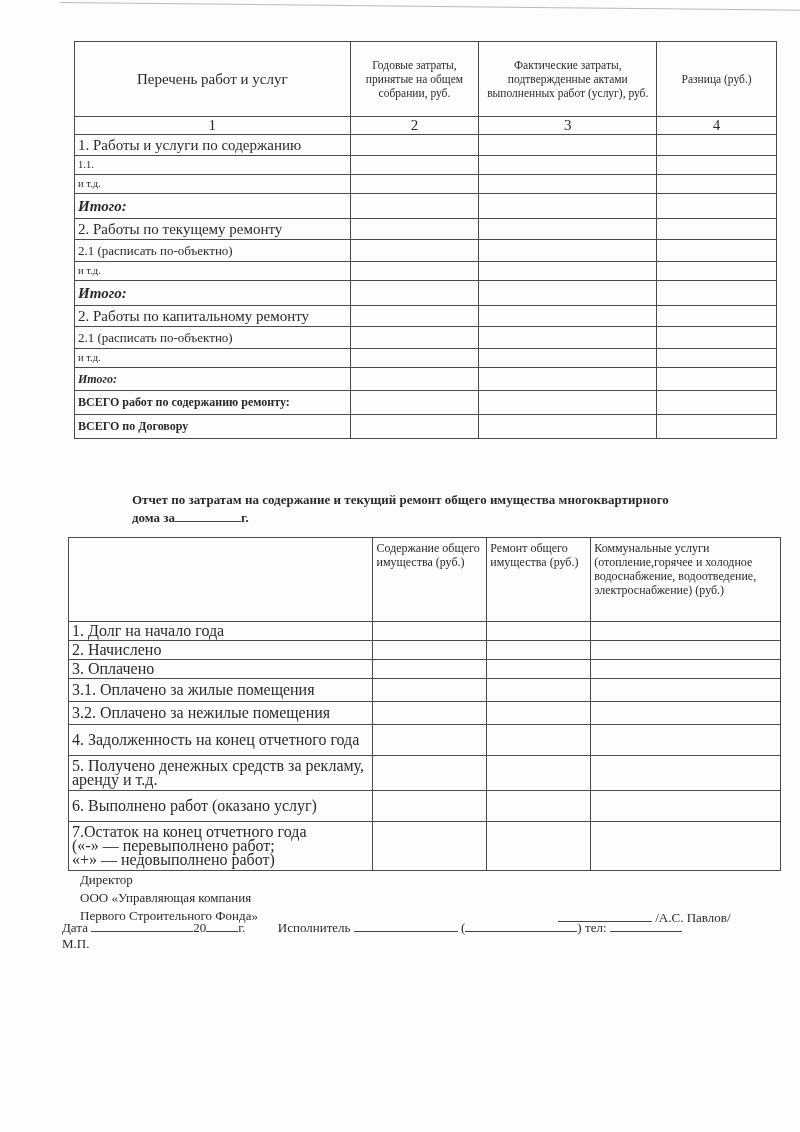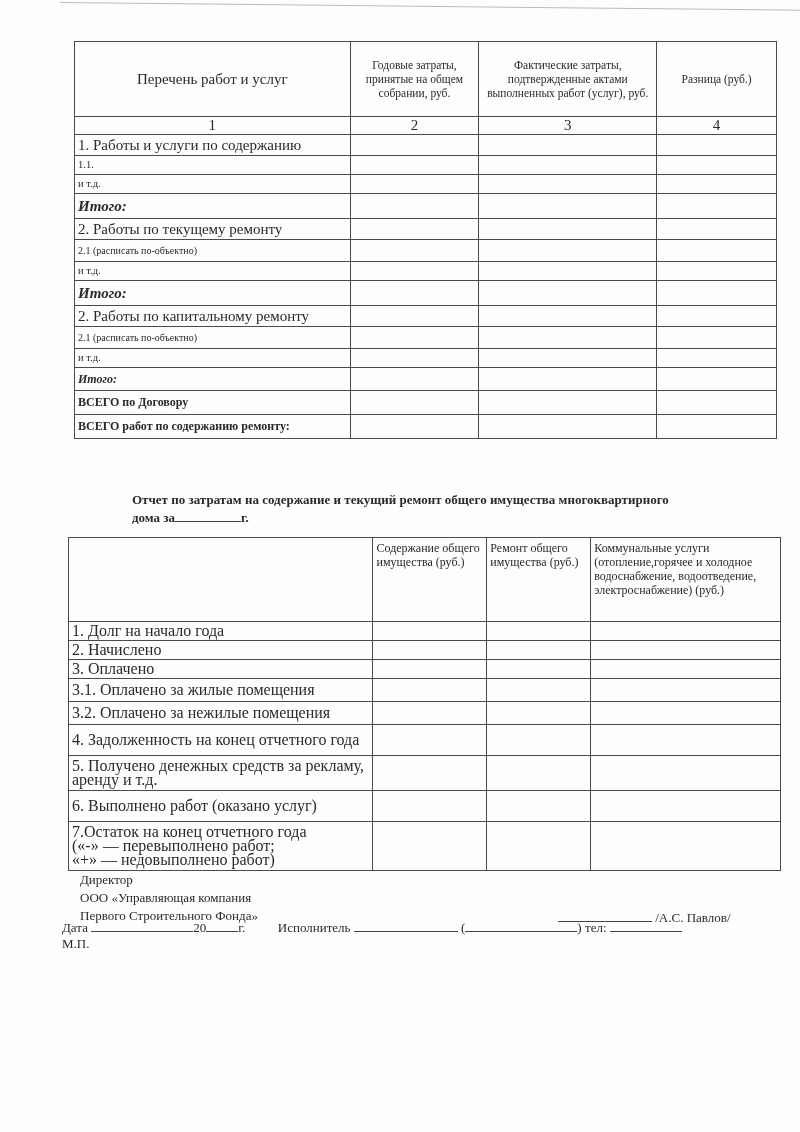--- a/index.html
+++ b/index.html
@@ -15,21 +15,21 @@
   #t1 { left: 74px; top: 41px; width: 703px; }
   #t1 col.c1 { width: 276px; }
   #t1 col.c2 { width: 129px; }
   #t1 col.c3 { width: 178px; }
   #t1 col.c4 { width: 120px; }
   #t1 .hdr td { height: 74px; vertical-align: middle; text-align: center; font-size: 11.5px; line-height: 14px; }
   #t1 .hdr td.first { font-size: 15px; }
   #t1 .nums td { height: 17px; text-align: center; font-size: 15px; line-height: 17px; vertical-align: middle; }
   #t1 .sec td { height: 20px; font-size: 15px; line-height: 20px; vertical-align: middle; }
   #t1 .small td { height: 18px; font-size: 10.5px; line-height: 18px; vertical-align: middle; }
-  #t1 .sub td { height: 21px; font-size: 10px; line-height: 21px; vertical-align: middle; margin-top: 24px; }
+  #t1 .sub td { height: 21px; font-size: 13px; line-height: 21px; vertical-align: middle; margin-top: 24px; }
   #t1 .itogo td { height: 24px; font-size: 15px; font-weight: bold; font-style: italic; line-height: 24px; vertical-align: middle; }
   #t1 .itogo-s td { height: 22px; font-size: 12px; font-weight: bold; font-style: italic; line-height: 22px; vertical-align: middle; }
   #t1 .total td { height: 23px; font-size: 12px; font-weight: bold; line-height: 23px; vertical-align: middle; }
 
   .title2 { position: absolute; left: 132px; top: 491px; width: 620px; font-size: 13px; font-weight: bold; line-height: 18px; }
 
   
   #t2 { left: 68px; top: 537px; width: 713px; }
   #t2 col.c1 { width: 305px; }
   #t2 col.c2 { width: 114px; }
@@ -136,27 +136,27 @@
         <td></td>
         <td></td>
       </tr>
       <tr class="itogo-s">
         <td>Итого:</td>
         <td></td>
         <td></td>
         <td></td>
       </tr>
       <tr class="total">
+        <td>ВСЕГО работ по содержанию   ремонту:</td>
+        <td></td>
+        <td></td>
+        <td></td>
+      </tr>
+      <tr class="total">
         <td>ВСЕГО по Договору</td>
-        <td></td>
-        <td></td>
-        <td></td>
-      </tr>
-      <tr class="total">
-        <td>ВСЕГО работ по содержанию   ремонту:</td>
         <td></td>
         <td></td>
         <td></td>
       </tr>
     </tbody>
 </table>
 
 <div class="title2">
   <div>Отчет по затратам на содержание и текущий ремонт общего имущества многоквартирного</div>
   <div><span>дома за</span><span class="u" style="width:66px"></span><span>г.</span></div>

